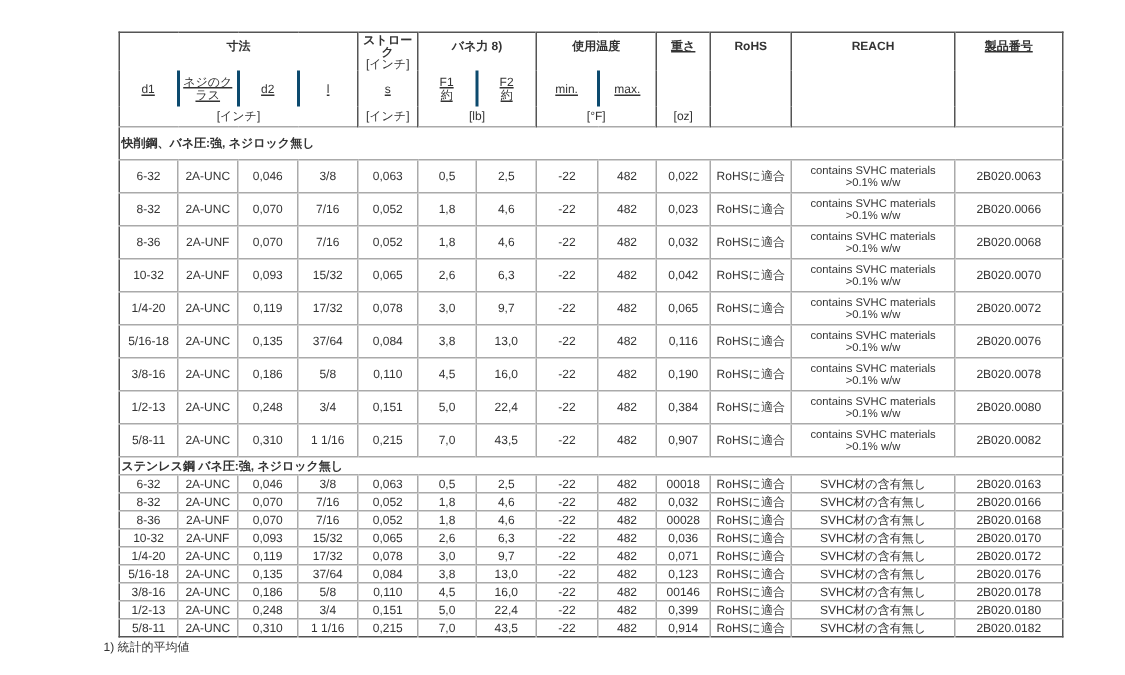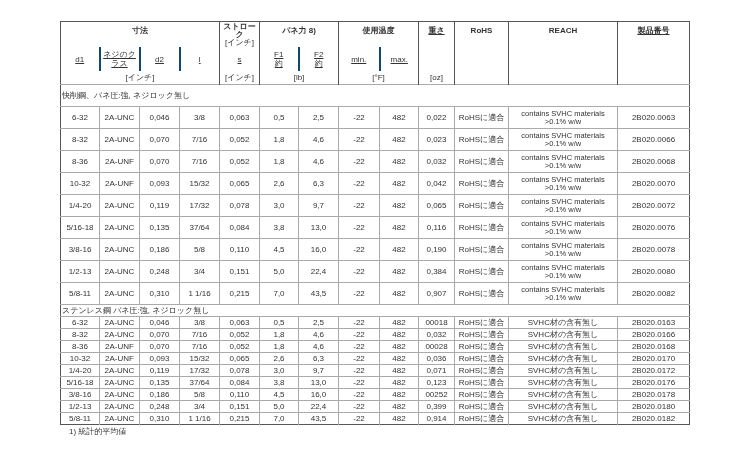--- a/index.html
+++ b/index.html
@@ -1,33 +1,33 @@
 <!DOCTYPE html>
 <html><head>
   <meta charset="utf-8">
   <style>
     html, body { margin: 0; padding: 0; background: #ffffff; }
     body { width: 750px; height: 450px; position: relative; overflow: hidden;
            font-family: "Liberation Sans", "DejaVu Sans", sans-serif; color: #222; }
-    .wrap { position: absolute; left: 60px; top: 21px; width: 629px; }
+    .wrap { position: absolute; left: 79px; top: 21px; width: 629px; }
     table { border-collapse: collapse; width: 629px; table-layout: fixed; font-size: 8px; }
     col.c-d1 { width: 39px; } col.c-cls { width: 40px; } col.c-d2 { width: 40px; }
     col.c-l { width: 40px; } col.c-s { width: 40px; } col.c-f1 { width: 39px; }
     col.c-f2 { width: 40px; } col.c-min { width: 41px; } col.c-max { width: 39px; }
     col.c-w { width: 36px; } col.c-rohs { width: 54px; } col.c-reach { width: 109px; }
     col.c-pn { width: 72px; }
     th, td { text-align: center; vertical-align: middle; padding: 0; color: #333; }
     .outer { border: 1px solid #555; }
     thead th { font-weight: normal; font-size: 8px; line-height: 9px; }
     thead tr.h1 th { height: 20px; vertical-align: top; padding-top: 4px; font-weight: bold; }
     thead tr.h2 th { height: 24px; text-decoration: underline; }
     thead tr.h3 th { height: 13px; }
     .blk { border-left: 1px solid #555; }
     .sub-sep { border-left: 2px solid #0c4a6e; }
-    .section td { text-align: left; font-weight: normal; font-size: 8px; height: 11px; padding-left: 1px;
+    .section td { text-align: left; font-weight: bold; font-size: 8px; height: 11px; padding-left: 1px;
                   border-top: 1px solid #555; }
     tbody.big td { height: 21px; border-top: 1px solid #aaa; }
     tbody.big td.cell { border-left: 1px solid #aaa; }
     tbody.small td { height: 11px; border-top: 1px solid #aaa; line-height: 10px; }
     tbody.small td.cell { border-left: 1px solid #aaa; }
     .reach { font-size: 7.5px; line-height: 8px; }
     .footnote { position: absolute; left: 69px; top: 426px; font-size: 8px; font-weight: normal; color: #333; }
   </style>
 </head>
 <body>
@@ -358,21 +358,21 @@
         <tr>
           <td>3/8-16</td>
           <td class="cell">2A-UNC</td>
           <td class="cell">0,186</td>
           <td class="cell">5/8</td>
           <td class="cell">0,110</td>
           <td class="cell">4,5</td>
           <td class="cell">16,0</td>
           <td class="cell">-22</td>
           <td class="cell">482</td>
-          <td class="cell">00252</td>
+          <td class="cell">00146</td>
           <td class="cell">RoHSに適合</td>
           <td class="cell">SVHC材の含有無し</td>
           <td class="cell">2B020.0178</td>
         </tr>
         <tr>
           <td>1/2-13</td>
           <td class="cell">2A-UNC</td>
           <td class="cell">0,248</td>
           <td class="cell">3/4</td>
           <td class="cell">0,151</td>

